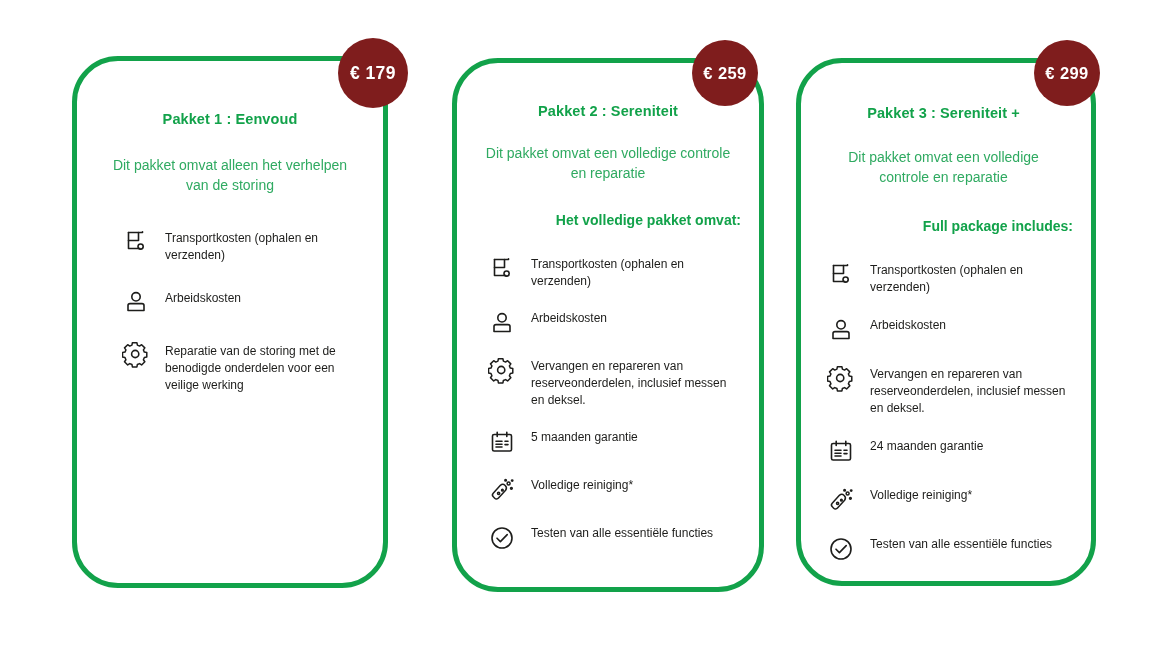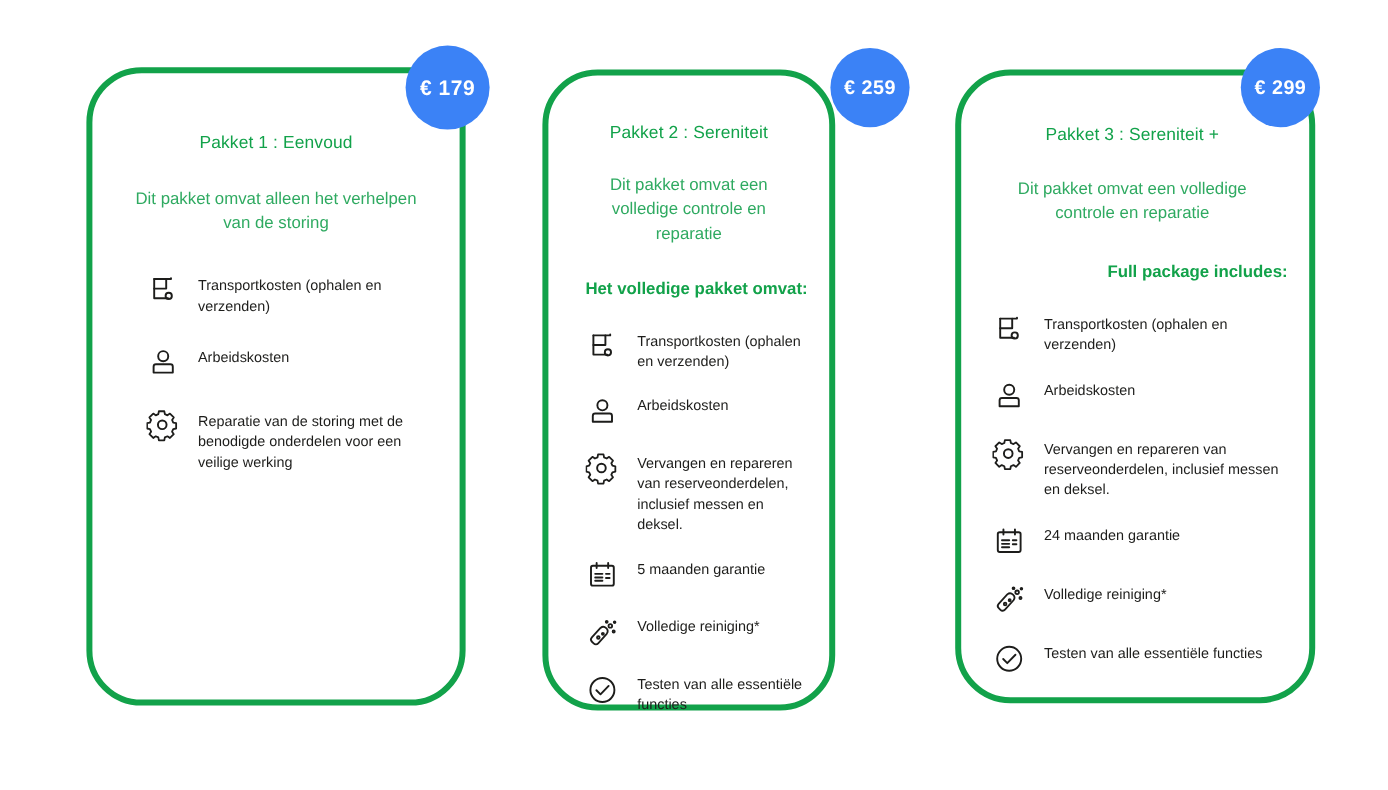--- a/index.html
+++ b/index.html
@@ -23,28 +23,28 @@
 
   
   .card {
     position: absolute;
     box-sizing: border-box;
     border: 5px solid #12a24a;
     border-radius: 46px;
     background: #ffffff;
   }
   .card.c1 { left: 72px;  top: 56px; width: 316px; height: 532px; }
-  .card.c2 { left: 452px; top: 58px; width: 244px; height: 534px; padding-left: 28px; }
+  .card.c2 { left: 452px; top: 58px; width: 312px; height: 534px; padding-left: 28px; }
   .card.c3 { left: 796px; top: 58px; width: 300px; height: 528px; }
 
   
   .badge {
     position: absolute;
     border-radius: 50%;
-    background: #3b82f6;
+    background: #7f1d1d;
     color: #ffffff;
     display: flex;
     align-items: center;
     justify-content: center;
     font-weight: bold;
     letter-spacing: .4px;
     z-index: 5;
   }
   .badge.b1 { left: 338px; top: 38px; width: 70px; height: 70px; font-size: 17.5px; }
   .badge.b2 { left: 692px; top: 40px; width: 66px; height: 66px; font-size: 16.5px; }
@@ -53,21 +53,21 @@
   
   .card-inner {
     position: absolute;
     left: 0; right: 0; top: 0;
     padding: 0 18px;
     box-sizing: border-box;
   }
 
   .card-title {
     color: #12a24a;
-    font-weight: normal;
+    font-weight: bold;
     text-align: center;
     font-size: 14.5px;
     letter-spacing: .1px;
   }
   .card-subtitle {
     color: #2faa61;
     text-align: center;
     font-size: 14px;
     line-height: 1.45;
     font-weight: normal;

